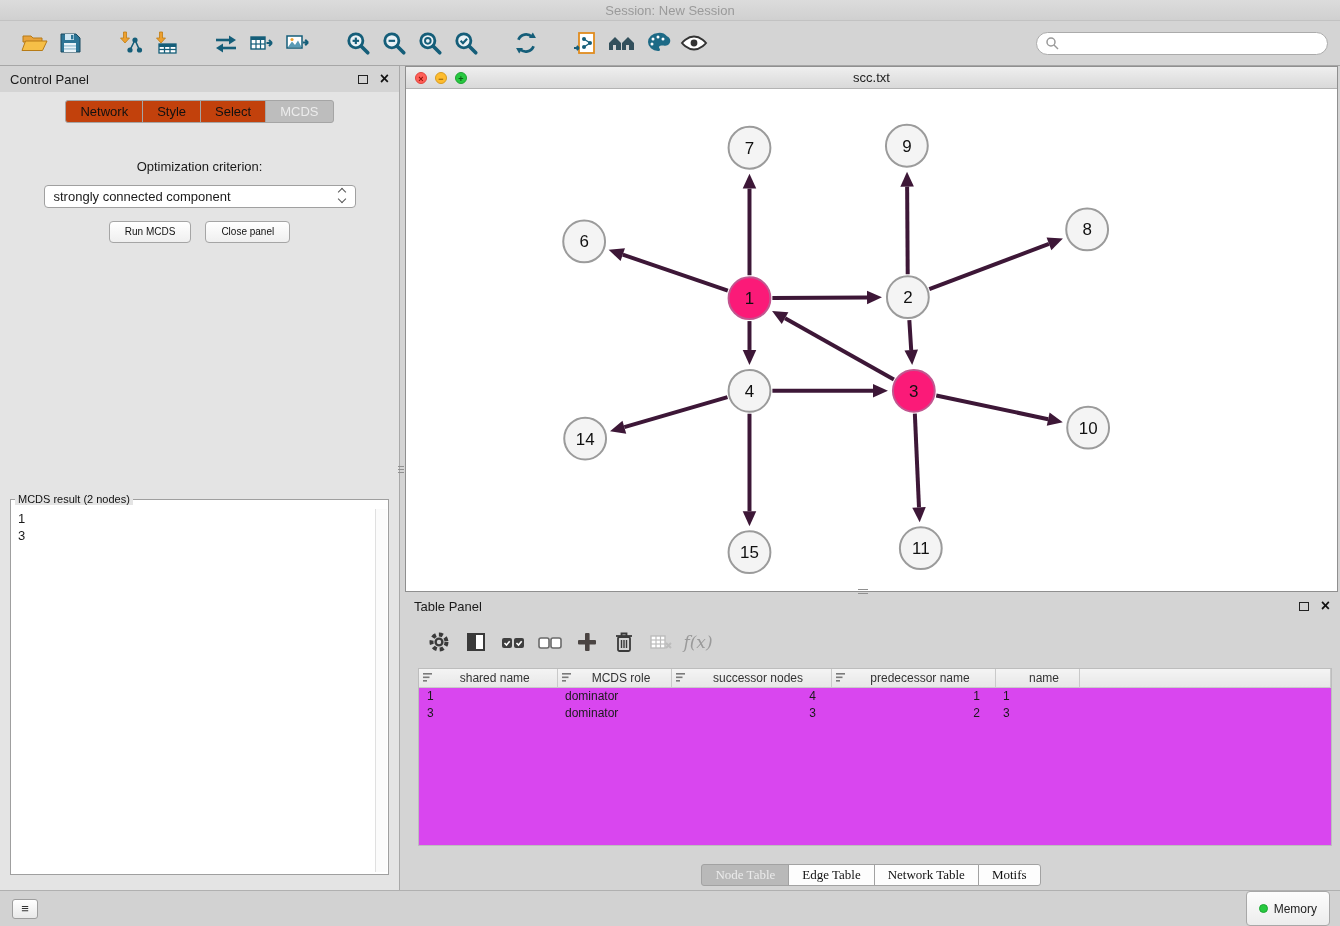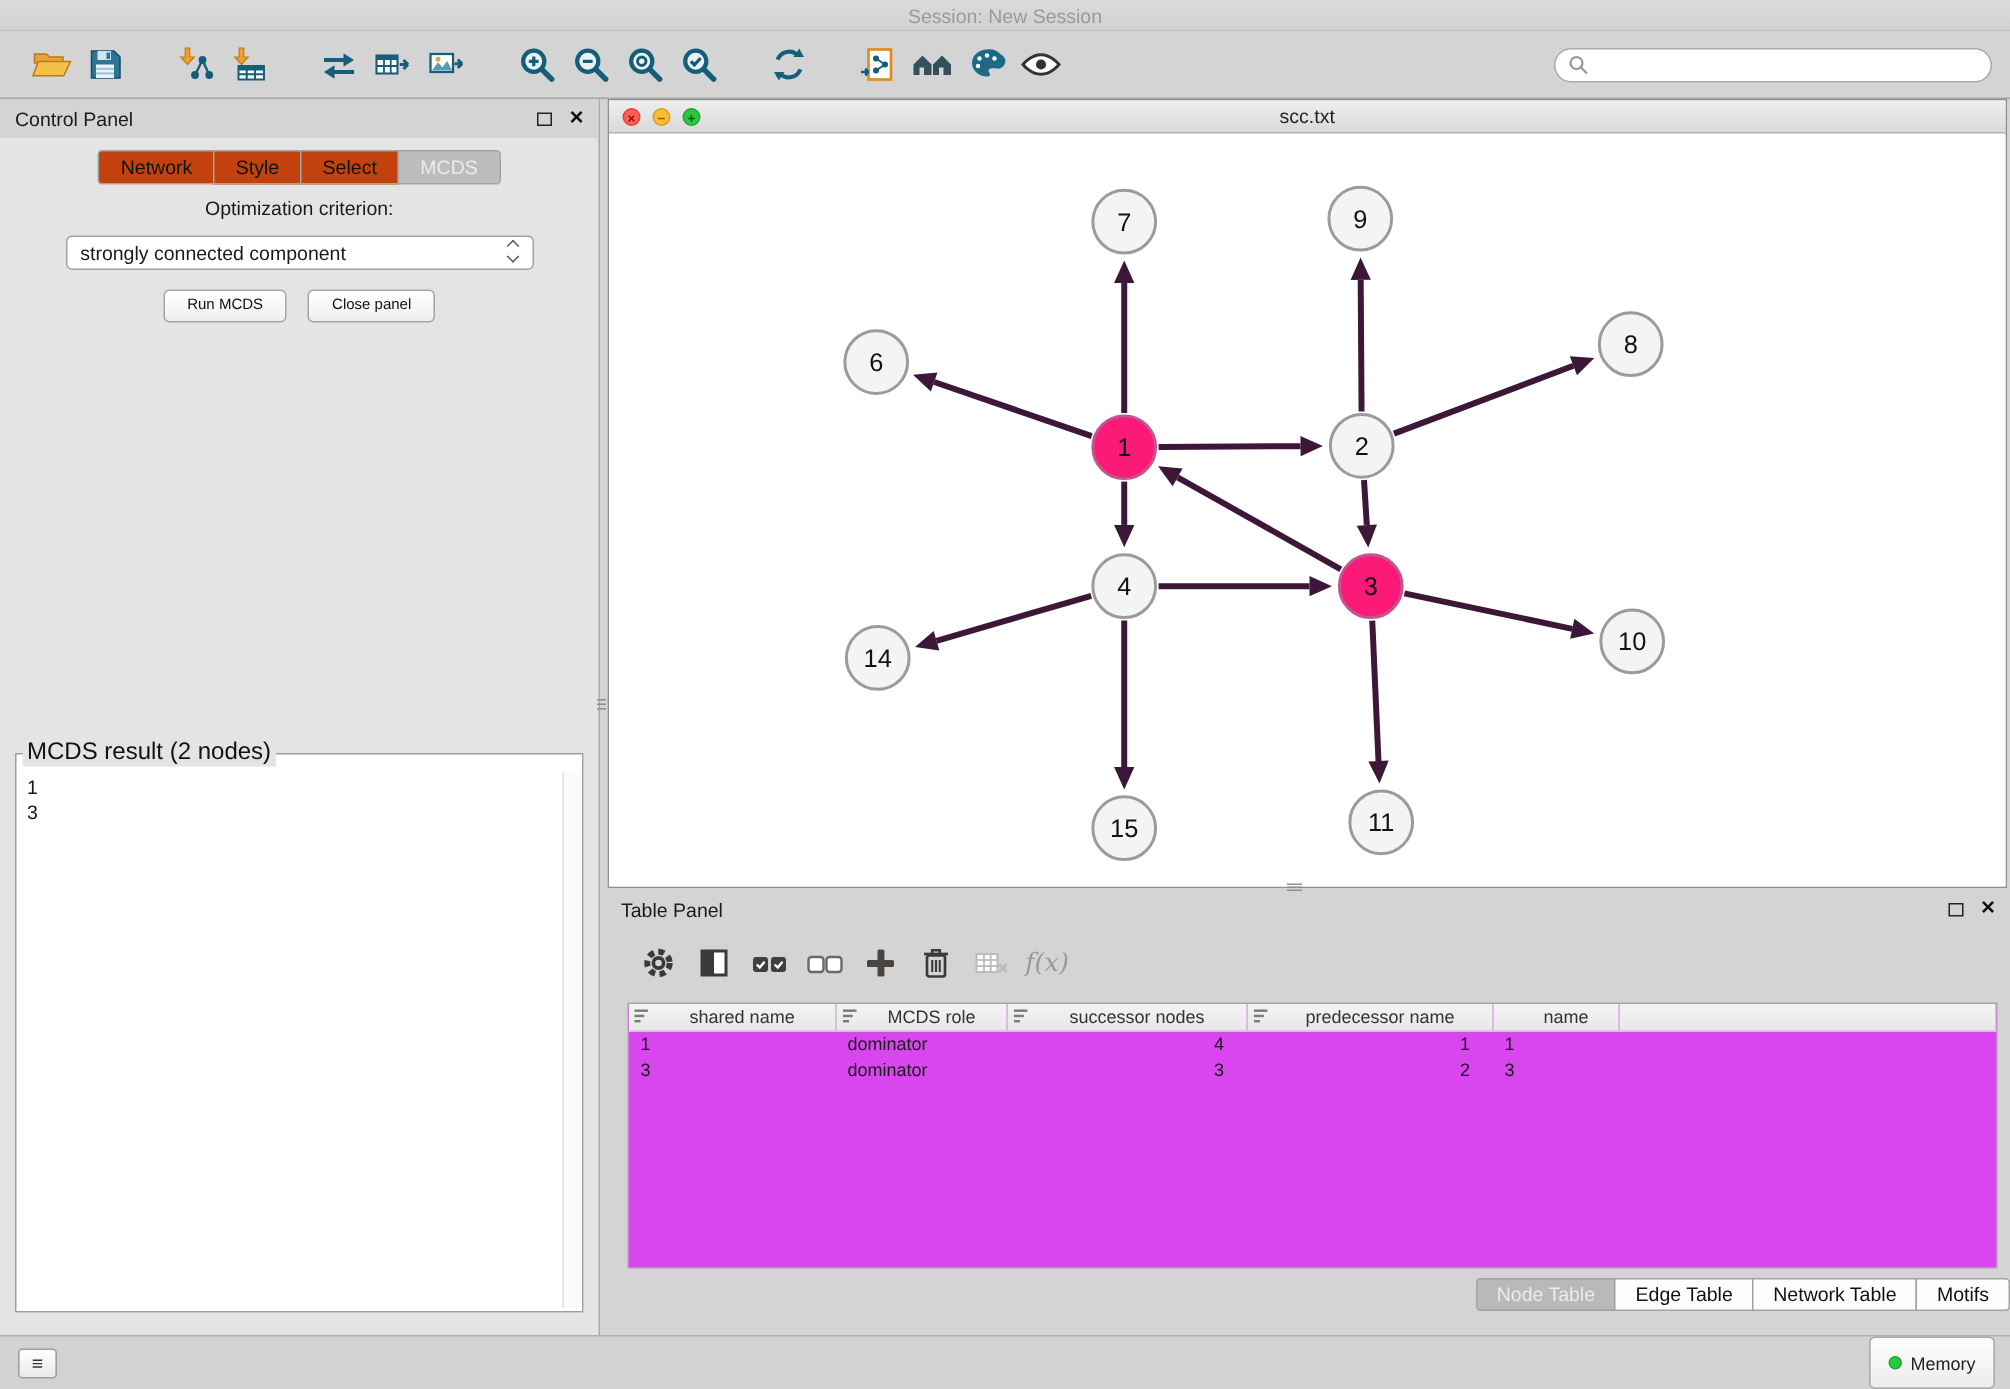--- a/index.html
+++ b/index.html
@@ -31,35 +31,35 @@
   .float-icon { width:10px; height:9px; border:1.5px solid #222; display:inline-block; margin-right:12px; }
   .close-x { font-size:16px; font-weight:bold; color:#111; line-height:14px; }
 
   .cp-tabs { display:flex; justify-content:center; margin-top:8px; }
   .cp-tab { height:23px; line-height:21px; padding:0 14px; background:#c2410c; border:1px solid #a5a5a5;
     margin-left:-1px; font-size:13px; color:#111; }
   .cp-tab:first-child { margin-left:0; border-radius:3px 0 0 3px; }
   .cp-tab:last-child { border-radius:0 3px 3px 0; }
   .cp-tab.active { background:#bdbdbd; color:#ececec; }
 
-  .opt-label { text-align:center; margin-top:8px; font-size:13px; }
+  .opt-label { text-align:center; margin-top:36px; font-size:13px; }
   .dropdown { width:312px; height:23px; margin:11px auto 0 auto; background:#fff; border:1px solid #a0a0a0;
     border-radius:4px; display:flex; align-items:center; padding:0 22px 0 9px; position:relative; font-size:13px; }
   .chev { position:absolute; right:9px; width:7px; height:7px; }
   .chev span { position:absolute; left:0; width:6px; height:6px; border-left:1.6px solid #555; border-top:1.6px solid #555; }
   .chev .up { top:-4px; transform:rotate(45deg); }
   .chev .dn { top:3px; transform:rotate(225deg); }
 
   .btn-row { display:flex; justify-content:center; gap:14px; margin-top:13px; }
   .pbtn { height:22px; line-height:20px; padding:0 15px; background:linear-gradient(#ffffff,#efefef);
     border:1px solid #a5a5a5; border-radius:4px; font-size:10px; color:#111; }
 
   .result-box { position:absolute; left:10px; right:10px; top:427px; height:382px;
     border:1px solid #9f9f9f; background:#fff; }
-  .result-box legend { font-size:16px; color:#111; background:#e4e4e4; padding:0 3px; margin-left:4px; }
+  .result-box legend { font-size:11px; color:#111; background:#e4e4e4; padding:0 3px; margin-left:4px; }
   .result-area { position:absolute; left:1px; right:13px; top:4px; bottom:2px; background:#fff; overflow:hidden;
     font-size:13px; line-height:17px; padding:1px 6px; }
   .result-scroll { position:absolute; top:4px; bottom:2px; right:1px; width:12px; background:#fbfbfb; border-left:1px solid #e0e0e0; }
 
   
   .net-window { position:absolute; top:66px; left:405px; right:2px; height:526px;
     border:1px solid #8f8f8f; background:#fff; }
   .net-titlebar { height:22px; background:linear-gradient(#efefef,#d9d9d9); border-bottom:1px solid #b3b3b3;
     position:relative; text-align:center; line-height:22px; font-size:13px; color:#222; }
   .lights { position:absolute; left:9px; top:5px; display:flex; gap:8px; }
@@ -89,21 +89,21 @@
   table.node-table { border-collapse:collapse; table-layout:fixed; width:100%; font-size:12px; }
   table.node-table th { height:18px; background:linear-gradient(#f4f4f4,#e7e7e7); border:1px solid #c9c9c9;
     border-top:none; font-weight:normal; color:#333; position:relative; text-align:center; padding:0 2px 0 16px; }
   table.node-table th:first-child { border-left:none; }
   table.node-table th .hicon { position:absolute; left:3px; top:3px; }
   table.node-table td { height:17px; padding:0 8px; color:#1a1a1a; overflow:hidden; white-space:nowrap; }
   table.node-table td.al-right { text-align:right; padding-right:15px; }
   .col-shared { width:138px; } .col-role { width:114px; } .col-succ { width:160px; }
   .col-pred { width:164px; } .col-name { width:84px; } .col-fill { width:auto; }
 
-  .tp-tabs { position:absolute; bottom:16px; left:0; right:0; display:flex; justify-content:flex-end; }
+  .tp-tabs { position:absolute; bottom:4px; left:0; right:0; display:flex; justify-content:center;font-family:Liberation Serif, serif; }
   .tp-tab { height:22px; line-height:20px; padding:0 13px; background:#fdfdfd; border:1px solid #a2a2a2;
     margin-left:-1px; font-size:13px; color:#111; }
   .tp-tab:first-child { margin-left:0; border-radius:3px 0 0 3px; }
   .tp-tab:last-child { border-radius:0 3px 3px 0; }
   .tp-tab.active { background:#b9b9b9; color:#ebebeb; }
 
   
   .statusbar { position:absolute; bottom:0; left:0; right:0; height:36px; background:#d2d2d2;
     border-top:1px solid #b0b0b0; display:flex; align-items:center; padding:0 10px 0 12px; }
   .list-btn { width:26px; height:20px; border:1px solid #9e9e9e; border-radius:3px;

